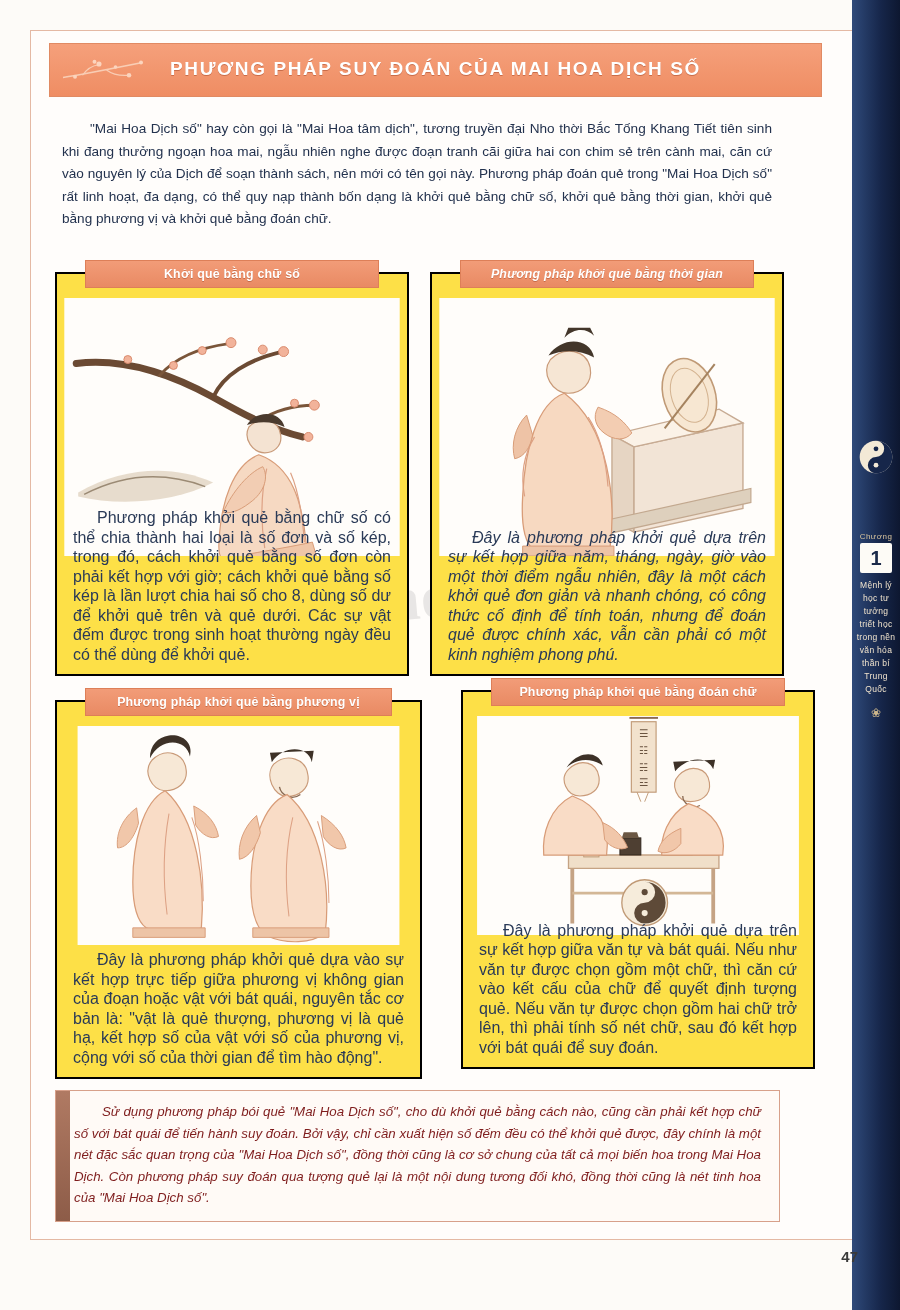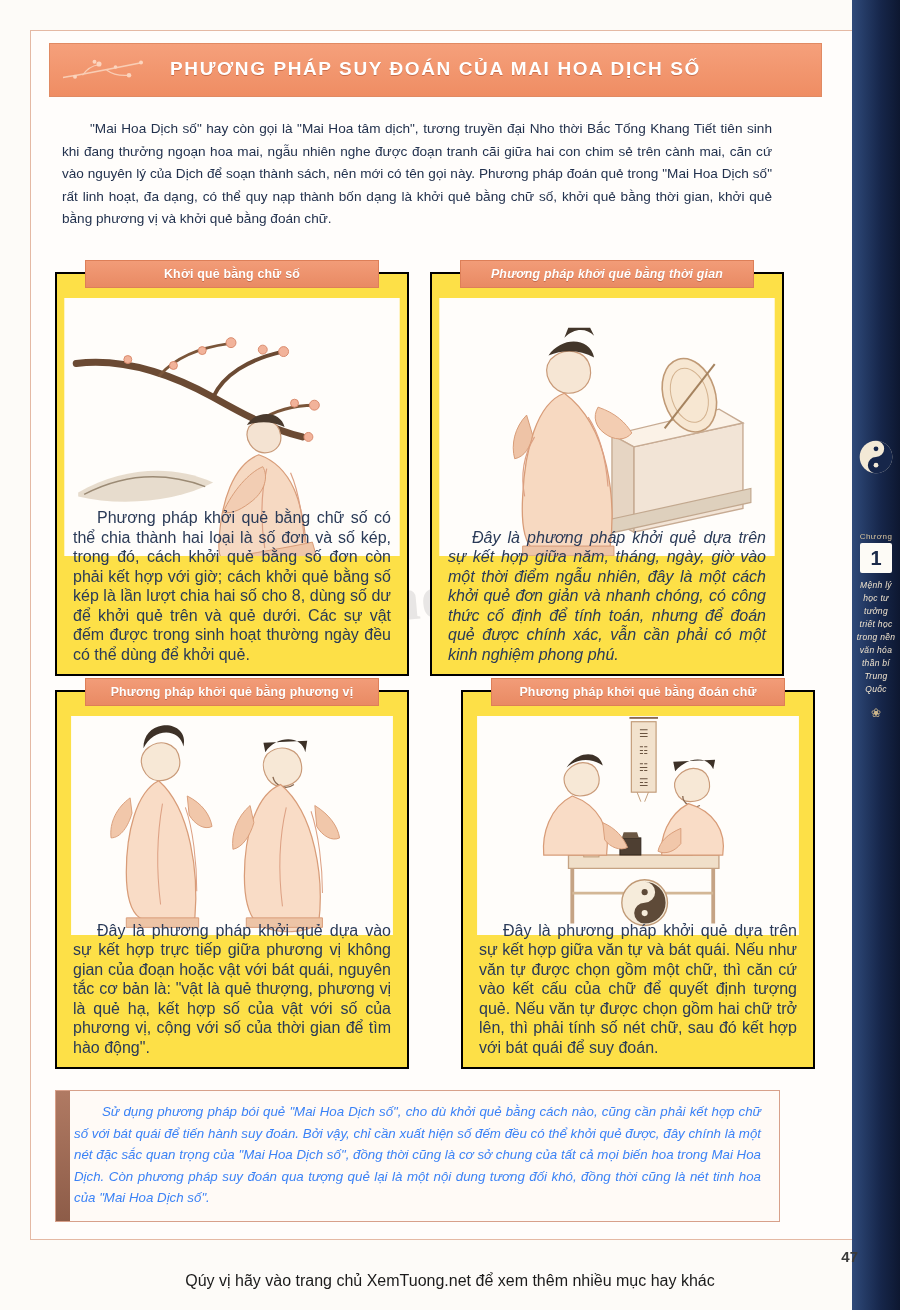--- a/index.html
+++ b/index.html
@@ -43,21 +43,21 @@
   .chapter-label{
     font-size:8px;letter-spacing:.5px;color:#d8c49e;margin-bottom:2px;
   }
   .chapter-num{
     background:#fdfbf6;color:#1b2a4a;
     font-size:20px;font-weight:bold;
     width:32px;height:30px;line-height:30px;margin:0 auto 6px auto;
     border-radius:2px;
   }
   .chapter-vert{
-    font-size:8.5px;line-height:13px;color:#f0e3cd;letter-spacing:.3px;font-style:italic;
+    font-size:8.5px;line-height:13px;color:#f0e3cd;letter-spacing:.3px;
   }
   .chapter-orn{
     margin-top:10px;font-size:12px;color:#cdb78c;
   }
 
   
   .titlebar{
     position:absolute;
     left:49px;top:43px;right:78px;height:52px;
     background:linear-gradient(to bottom,#f5a07b,#ef8d63);
@@ -90,21 +90,21 @@
     position:absolute;
     left:55px;top:272px;width:725px;
   }
   .panel{
     position:absolute;
     border:2px solid #000000;
     background:#fde047;
   }
   .p1{left:0px;top:0px;width:350px;height:400px;}
   .p2{left:375px;top:0px;width:350px;height:400px;font-style:italic;}
-  .p3{left:0px;top:418px;width:350px;height:375px;}
+  .p3{left:0px;top:428px;width:350px;height:375px;padding-left:13px;}
   .p4{left:375px;top:418px;width:350px;height:375px;margin-left:31px;}
 
   .panel-head{
     position:absolute;
     left:28px;right:28px;top:-14px;height:26px;
     background:linear-gradient(to bottom,#f29c78,#e98a63);
     border:1px solid #dd7f58;
     color:#ffffff;
     font-size:12.4px;font-weight:bold;
     line-height:26px;text-align:center;
@@ -132,21 +132,21 @@
     background:#fffaf6;
     padding:10px 18px 12px 18px;
     box-sizing:border-box;
   }
   .summary-bar{
     position:absolute;left:0;top:0;width:14px;bottom:0;
     background:linear-gradient(to bottom,#b07a63,#8d5c48);
   }
   .summary p{
     margin:0;
-    font-size:13.3px;line-height:21.5px;color:#3b82f6;
+    font-size:13.3px;line-height:21.5px;color:#7f1d1d;
     text-align:justify;text-indent:28px;font-style:italic;
   }
 
   .page-number{
     position:absolute;right:42px;top:1248px;
     font-size:15px;font-weight:bold;color:#3a3a3a;
   }
   .footer{
     position:absolute;left:0;right:0;top:1272px;
     text-align:center;
@@ -372,15 +372,14 @@
     </div>
 
   </div>
 
   <div class="summary">
     <div class="summary-bar"></div>
     <p>Sử dụng phương pháp bói quẻ "Mai Hoa Dịch số", cho dù khởi quẻ bằng cách nào, cũng cần phải kết hợp chữ số với bát quái để tiến hành suy đoán. Bởi vậy, chỉ cần xuất hiện số đếm đều có thể khởi quẻ được, đây chính là một nét đặc sắc quan trọng của "Mai Hoa Dịch số", đồng thời cũng là cơ sở chung của tất cả mọi biến hoa trong Mai Hoa Dịch. Còn phương pháp suy đoán qua tượng quẻ lại là một nội dung tương đối khó, đồng thời cũng là nét tinh hoa của "Mai Hoa Dịch số".</p>
   </div>
 
   <div class="page-number">47</div>
-  <div class="footer">Qúy vị hãy vào trang chủ XemTuong.net để xem thêm nhiều mục hay khác</div>
 
 </div>
 
 </body></html>

